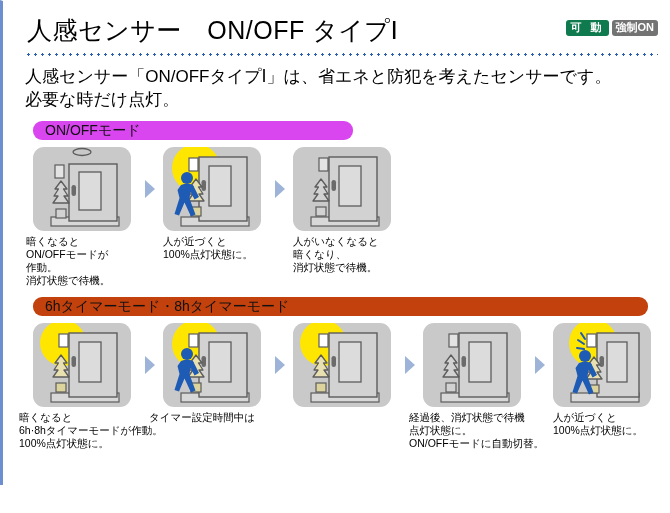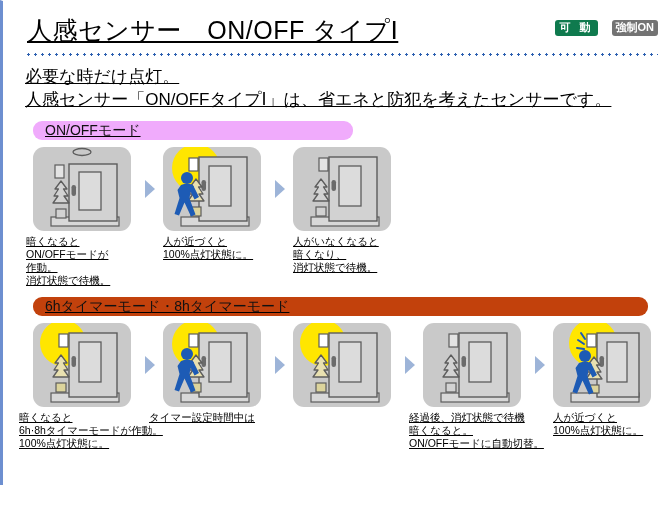--- a/index.html
+++ b/index.html
@@ -17,21 +17,20 @@
   }
   #page {
     position: absolute;
     left: 0; top: 0;
     width: 670px;
     height: 485px;
     box-sizing: border-box;
     border-left: 3px solid #6d8fd0;
     border-top: 1px solid #ffffff;
     background: #ffffff;
-    text-decoration: underline;
   }
 
   
   .header {
     position: relative;
     padding: 14px 0 0 24px;
     height: 46px;
     box-sizing: border-box;
   }
   .title {
@@ -39,21 +38,21 @@
     letter-spacing: 0.5px;
     font-weight: 400;
     line-height: 30px;
     white-space: pre;
   }
   .badges {
     position: absolute;
     right: 12px;
     top: 19px;
     display: flex;
-    gap: 14px;
+    gap: 3px;
     align-items: center;
   }
   .badge {
     display: inline-block;
     color: #ffffff;
     font-size: 11px;
     font-weight: bold;
     border-radius: 3px;
     padding: 2px 4px 3px 4px;
     line-height: 11px;
@@ -83,21 +82,21 @@
   .section { padding: 10px 0 0 30px; }
   .section-bar {
     border-radius: 9px;
     height: 19px;
     line-height: 19px;
     font-size: 14px;
     padding-left: 12px;
     box-sizing: border-box;
     color: #111;
   }
-  .bar-green { background: #f0abfc; width: 320px; }
+  .bar-green { background: #d946ef; width: 320px; }
   .bar-blue  { background: #c2410c; width: 615px; }
 
   
   .steps {
     display: flex;
     align-items: flex-start;
     margin-top: 7px;
   }
   .step { width: 104px; }
   .arrow {
@@ -143,22 +142,22 @@
     <div class="title">人感センサー　ON/OFF タイプⅠ</div>
     <div class="badges">
       <span class="badge badge-green">可 動</span>
       <span class="badge badge-red">強制ON</span>
     </div>
   </div>
 
   <div class="divider"></div>
 
   <div class="lead">
+    <div>人感センサー「ON/OFFタイプⅠ」は、省エネと防犯を考えたセンサーです。</div>
     <div>必要な時だけ点灯。</div>
-    <div>人感センサー「ON/OFFタイプⅠ」は、省エネと防犯を考えたセンサーです。</div>
   </div>
 
   <div class="section">
     <div class="section-bar bar-green">ON/OFFモード</div>
 
     <div class="steps">
 
       <div class="step">
         <div class="panel">
           <svg width="98" height="84" viewBox="0 0 98 84">
@@ -339,21 +338,21 @@
             <rect x="38.5" y="33" width="4.5" height="11" rx="2.2" fill="#6b6b6b"></rect>
             <rect x="26" y="11" width="9" height="13" fill="#e3e3e3" stroke="#5c5c5c" stroke-width="1.2"></rect>
             <g stroke="#5c5c5c" stroke-width="1.3" fill="#d2d2d2" stroke-linejoin="round">
               <path d="M22 40 l6-8 6 8 -3.5 0 4.5 7 -4 0 5 7 -16 0 5-7 -4 0 4.5-7z"></path>
             </g>
             <rect x="23" y="60" width="10" height="9" fill="#d2d2d2" stroke="#5c5c5c" stroke-width="1.2"></rect>
           </svg>
         </div>
         <div class="caption wide">
           <div>経過後、消灯状態で待機</div>
-          <div>暗くなると。</div>
+          <div>点灯状態に。</div>
           <div>ON/OFFモードに自動切替。</div>
         </div>
       </div>
 
       <div class="arrow">
         <svg width="14" height="20" viewBox="0 0 14 20">
             <path d="M2 1 L12 10 L2 19 Z" fill="#9db4d8"></path>
           </svg>
       </div>
 

